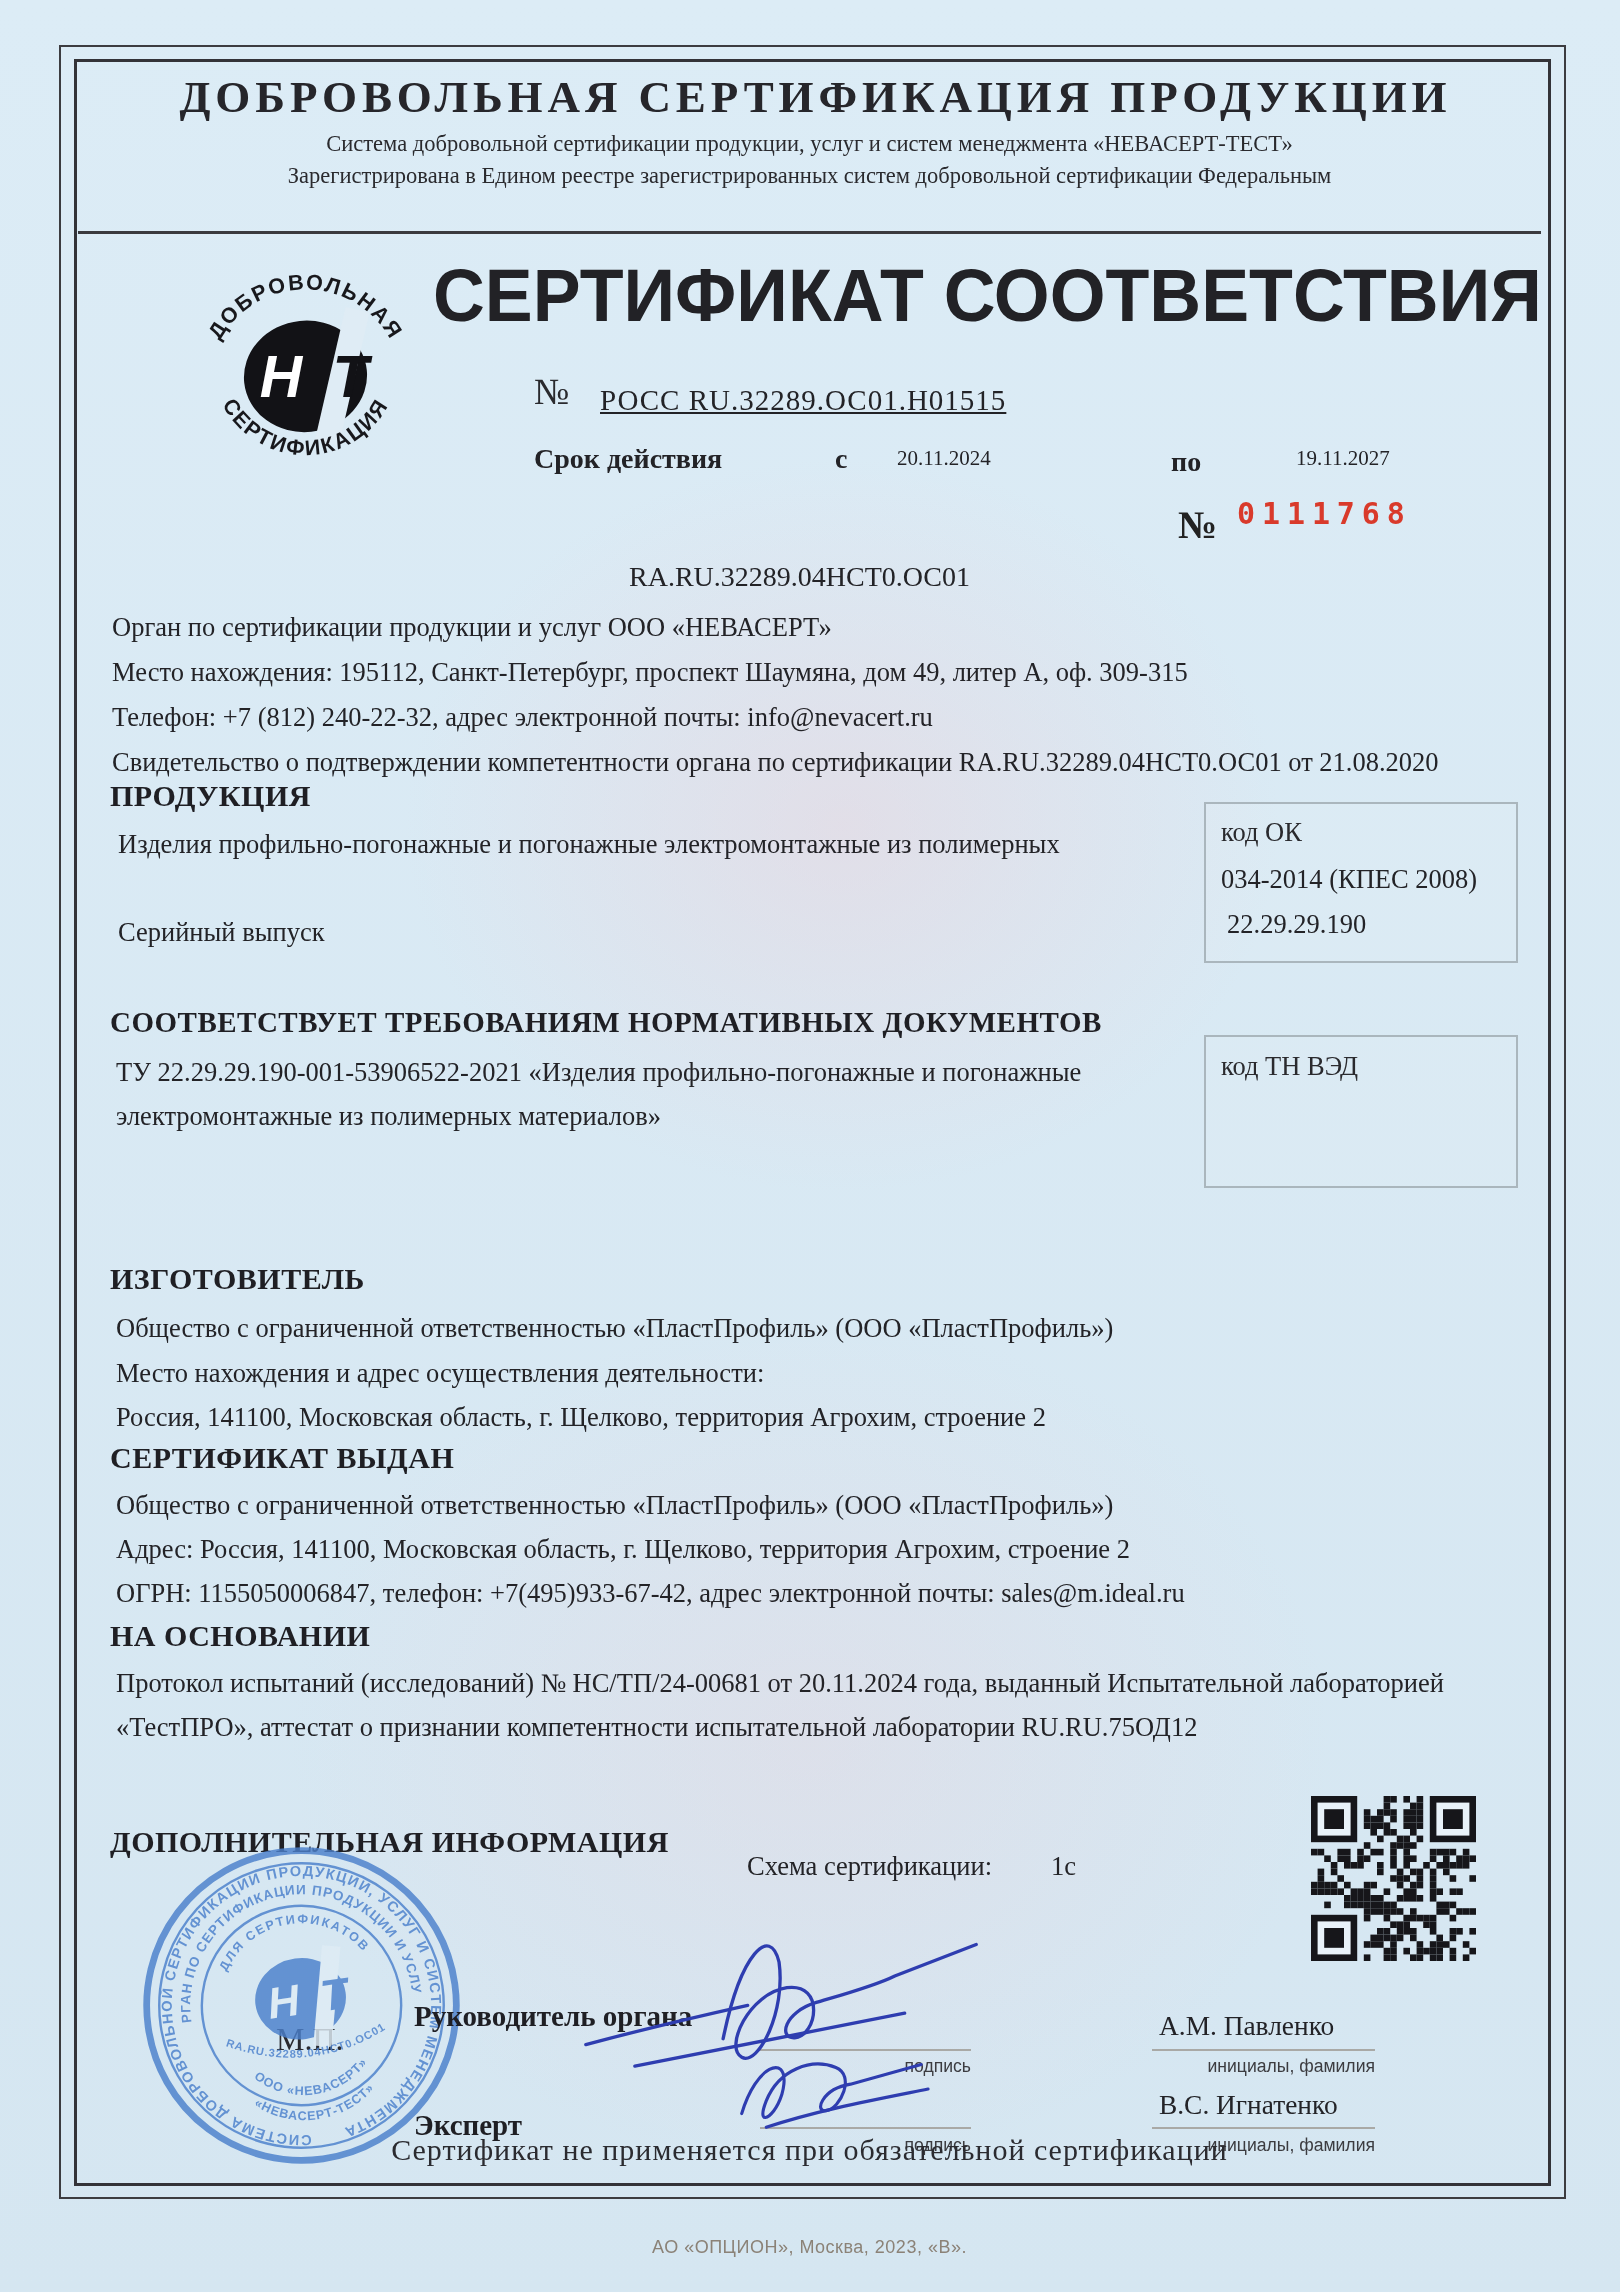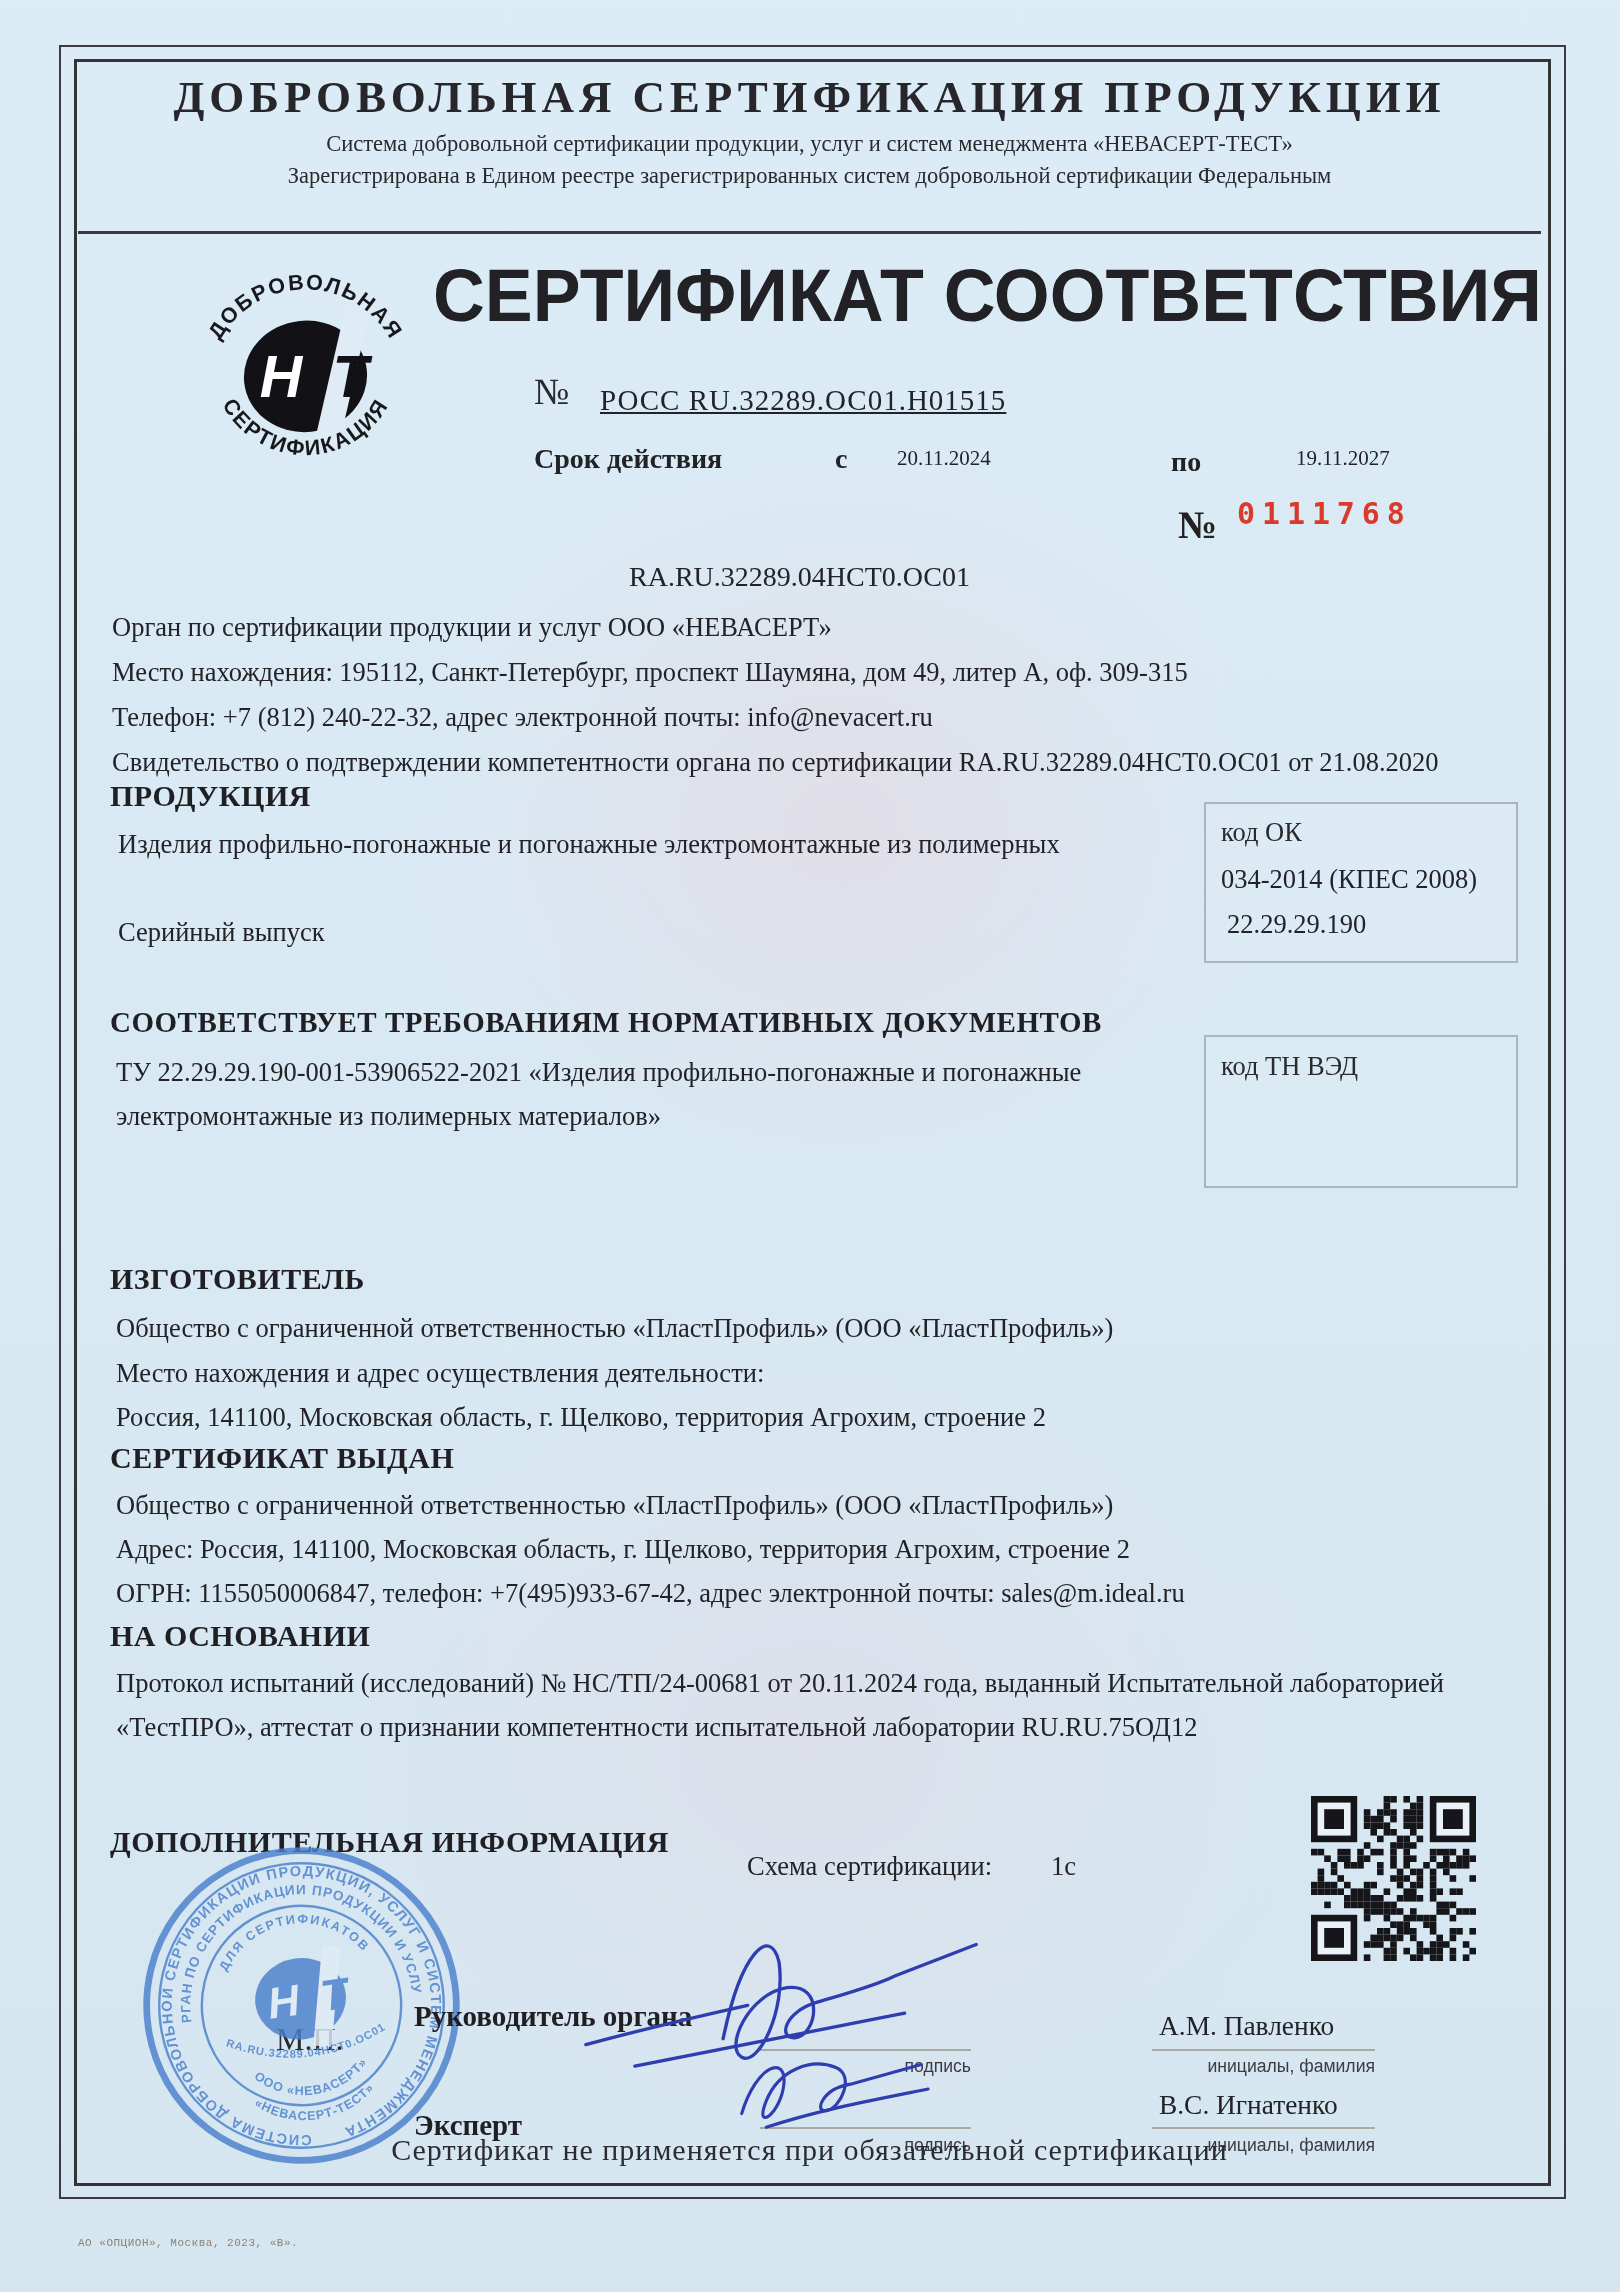--- a/index.html
+++ b/index.html
@@ -10,21 +10,21 @@
     background:
       radial-gradient(ellipse 608px 510px at 52% 36%, rgba(242,198,206,.32), rgba(242,198,206,0) 72%),
       radial-gradient(ellipse 745px 608px at 50% 76%, rgba(242,198,206,.22), rgba(242,198,206,0) 70%),
       linear-gradient(#dcecf6,#d5e6f1);
   }
   .abs{position:absolute;}
   .frame-outer{left:59px;top:45px;width:1503px;height:2150px;border:2.9px solid #3c3c40;}
   .frame-inner{left:74px;top:59px;width:1471px;height:2121px;border:3.9px solid #333338;}
   .hr-header{left:78px;top:231px;width:1463px;height:2.9px;background:#3a3a3e;}
   .sys-title{left:78px;top:71px;width:1463px;text-align:center;font-weight:bold;
-    font-size:45px;letter-spacing:4.9px;color:#26262b;}
+    font-size:45px;letter-spacing:4.9px;color:#26262b;padding-left:6px;}
   .sub{left:78px;width:1463px;text-align:center;font-size:22.5px;color:#2a2a2e;}
   .cert-title{left:433px;top:253px;width:1098px;font-family:"Liberation Sans",sans-serif;
     font-weight:bold;font-size:74px;letter-spacing:0px;color:#222226;transform:scaleX(.97);
     transform-origin:left;white-space:nowrap;}
   .no-sign{left:534px;top:370px;font-size:37px;color:#2a2a2e;}
   .cert-number{left:600px;top:384px;font-size:29px;letter-spacing:1px;color:#232327;text-decoration:underline;}
   .validity{font-size:28px;color:#232327;font-weight:600;}
   .date{font-size:21px;color:#232327;}
   .blank-no-sign{left:1178px;top:502px;font-size:39px;font-weight:bold;color:#222;}
   .blank-no{left:1237px;top:496px;font-family:"DejaVu Sans Mono",monospace;
@@ -33,22 +33,22 @@
   .code-after-head{font-size:28px;color:#232327;white-space:nowrap;}
   .body-line{font-size:26.5px;color:#232327;white-space:nowrap;}
   .code-box{border:2px solid #aab6bd;background:rgba(255,255,255,.06);}
   .box-label{font-size:26.5px;color:#2a2a2e;}
   .sig-role{font-weight:bold;font-size:29px;color:#1f1f24;white-space:nowrap;}
   .line{height:2px;background:#a9a9a6;}
   .sig-caption{font-size:17.6px;color:#3c3c40;text-align:right;
     font-family:"Liberation Sans",sans-serif;}
   .sig-name{font-size:27.4px;color:#232327;white-space:nowrap;}
   .note{left:78px;top:2133px;width:1463px;text-align:center;font-size:30px;color:#2b2b30;letter-spacing:1px;}
-  .imprint{left:78px;top:2237px;width:1463px;text-align:left;font-size:11px;color:#8b8277;
-    font-family:Liberation Mono, monospace;letter-spacing:0.5px;}
+  .imprint{left:78px;top:2237px;width:1463px;text-align:center;font-size:18px;color:#8b8277;
+    font-family:Liberation Sans, sans-serif;letter-spacing:0.5px;}
   .stamp-wrap{left:137px;top:1841px;width:329px;height:329px;opacity:.82;transform:rotate(-8deg);pointer-events:none;}
   svg text{font-family:"Liberation Sans",sans-serif;}
 </style>
 </head>
 <body>
 
 <div class="page">
 
   <div class="abs frame-outer"></div>
   <div class="abs frame-inner"></div>

